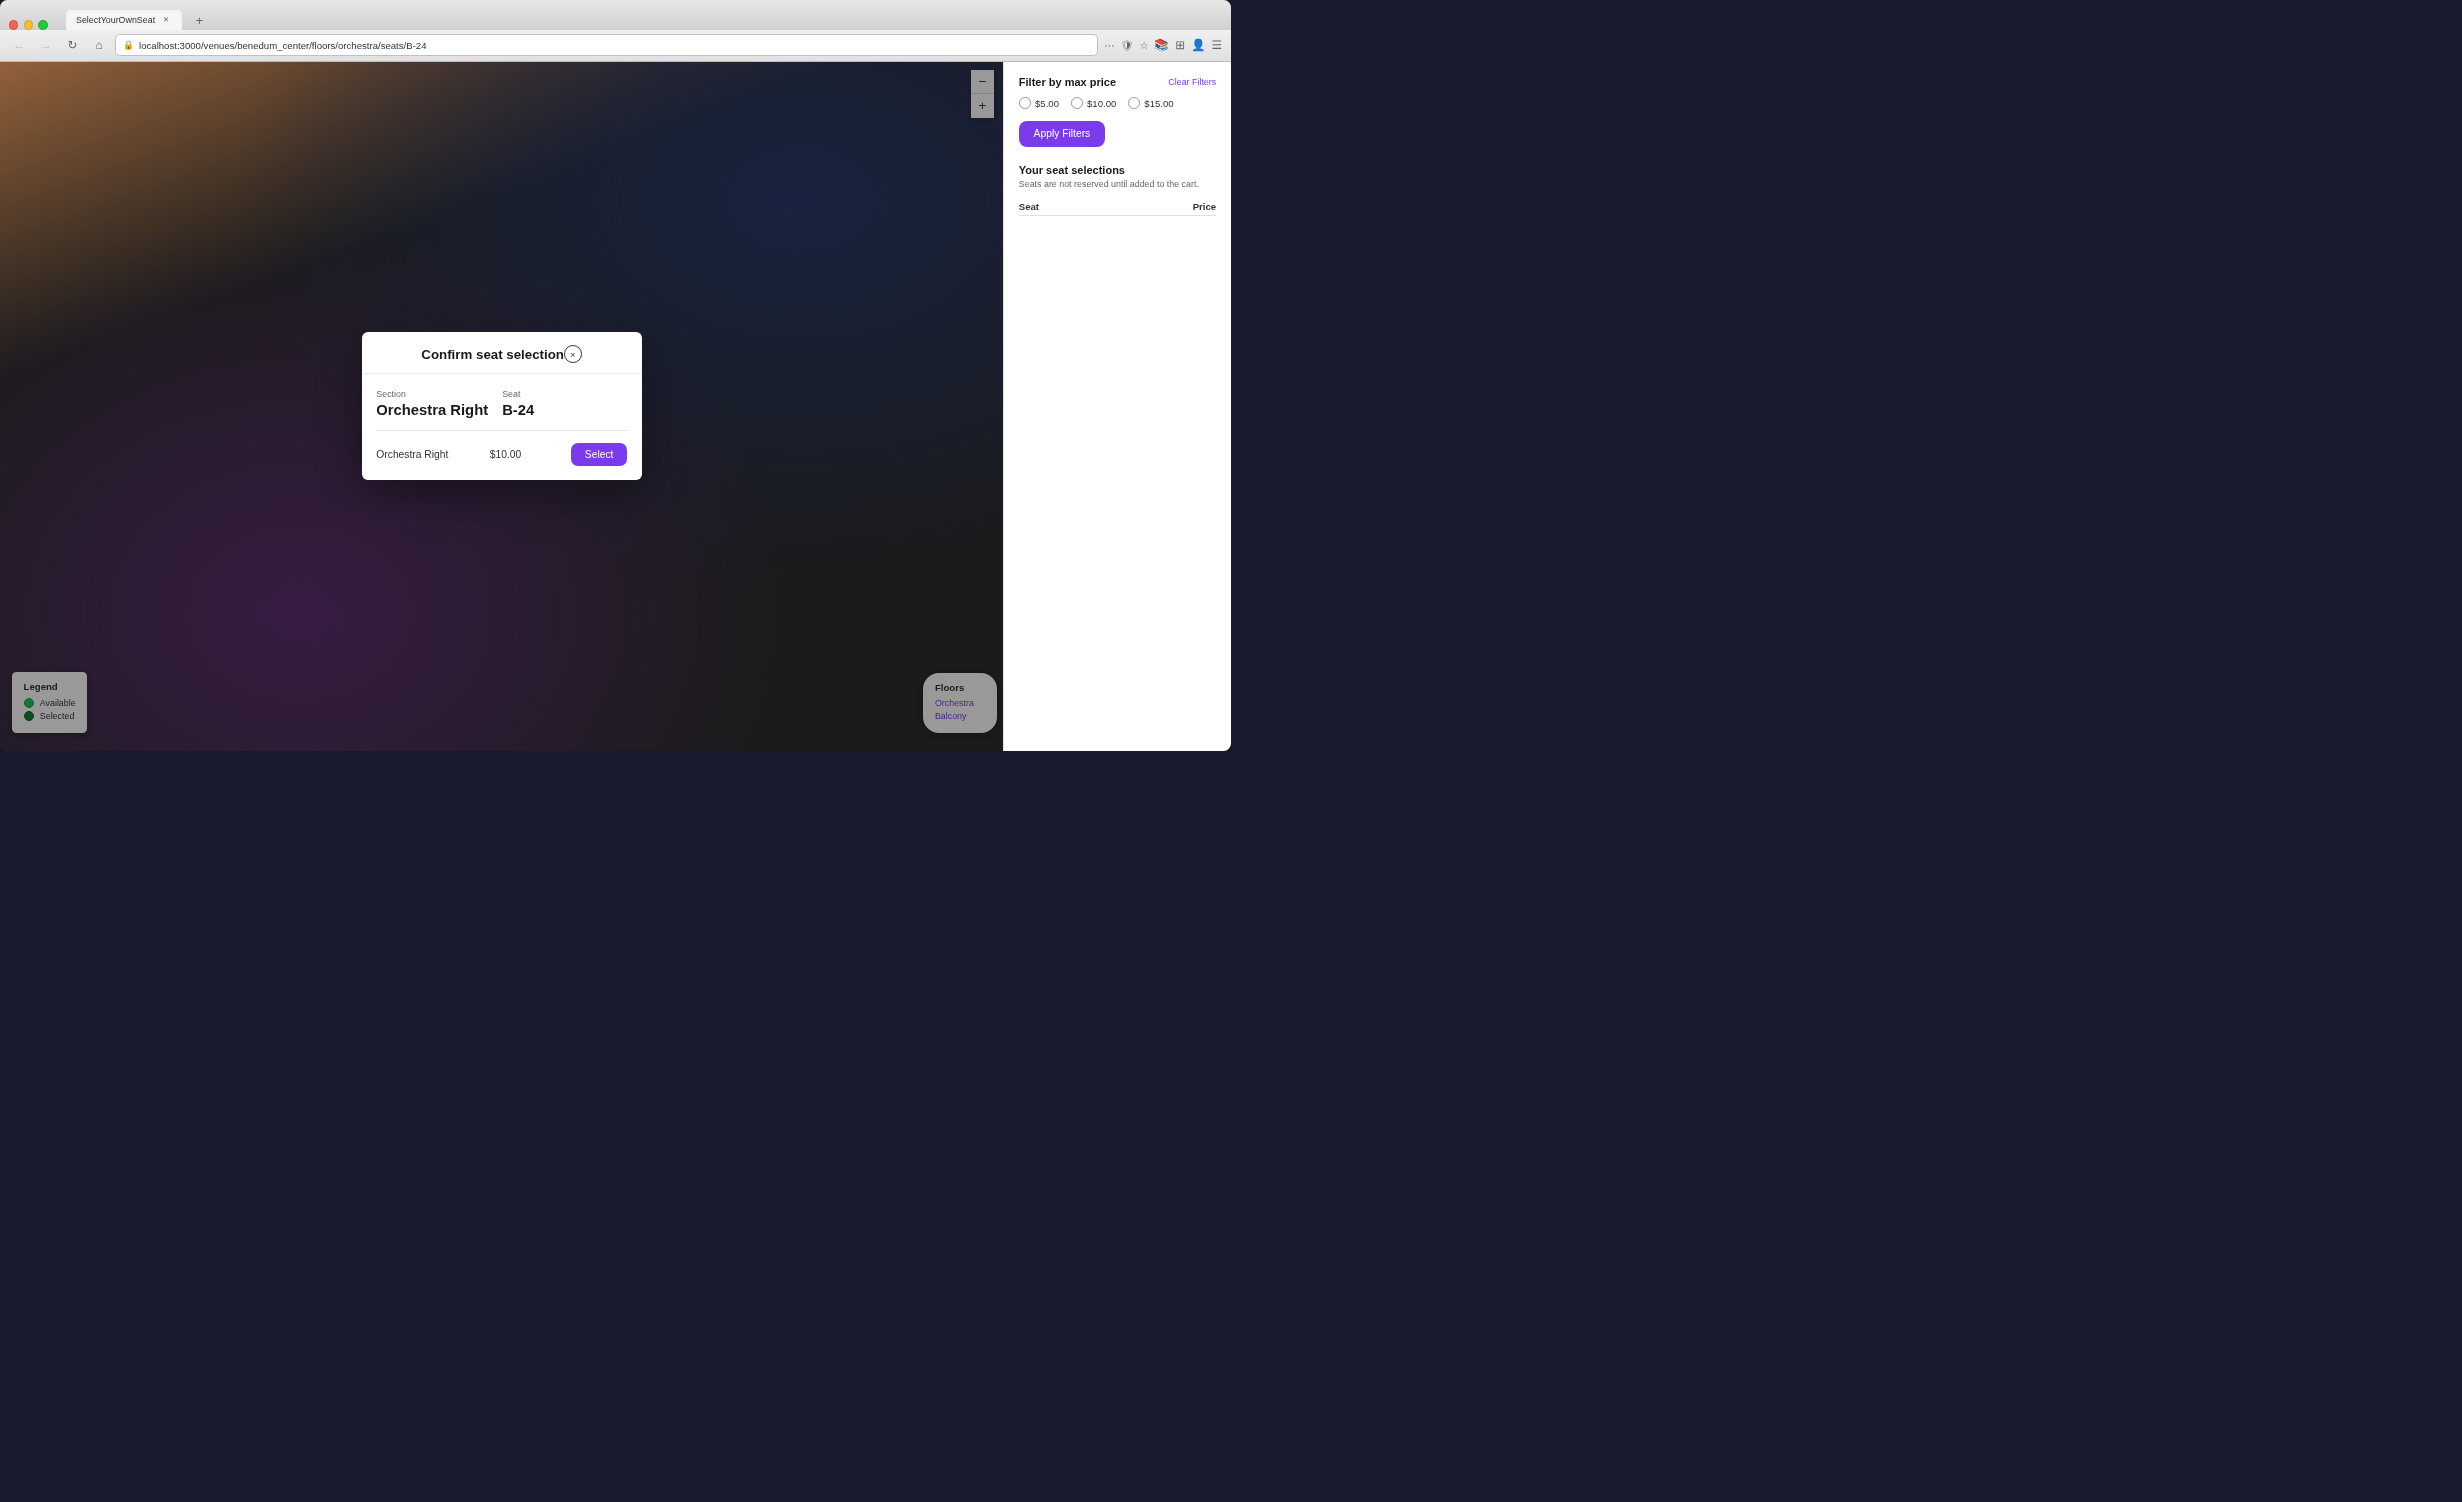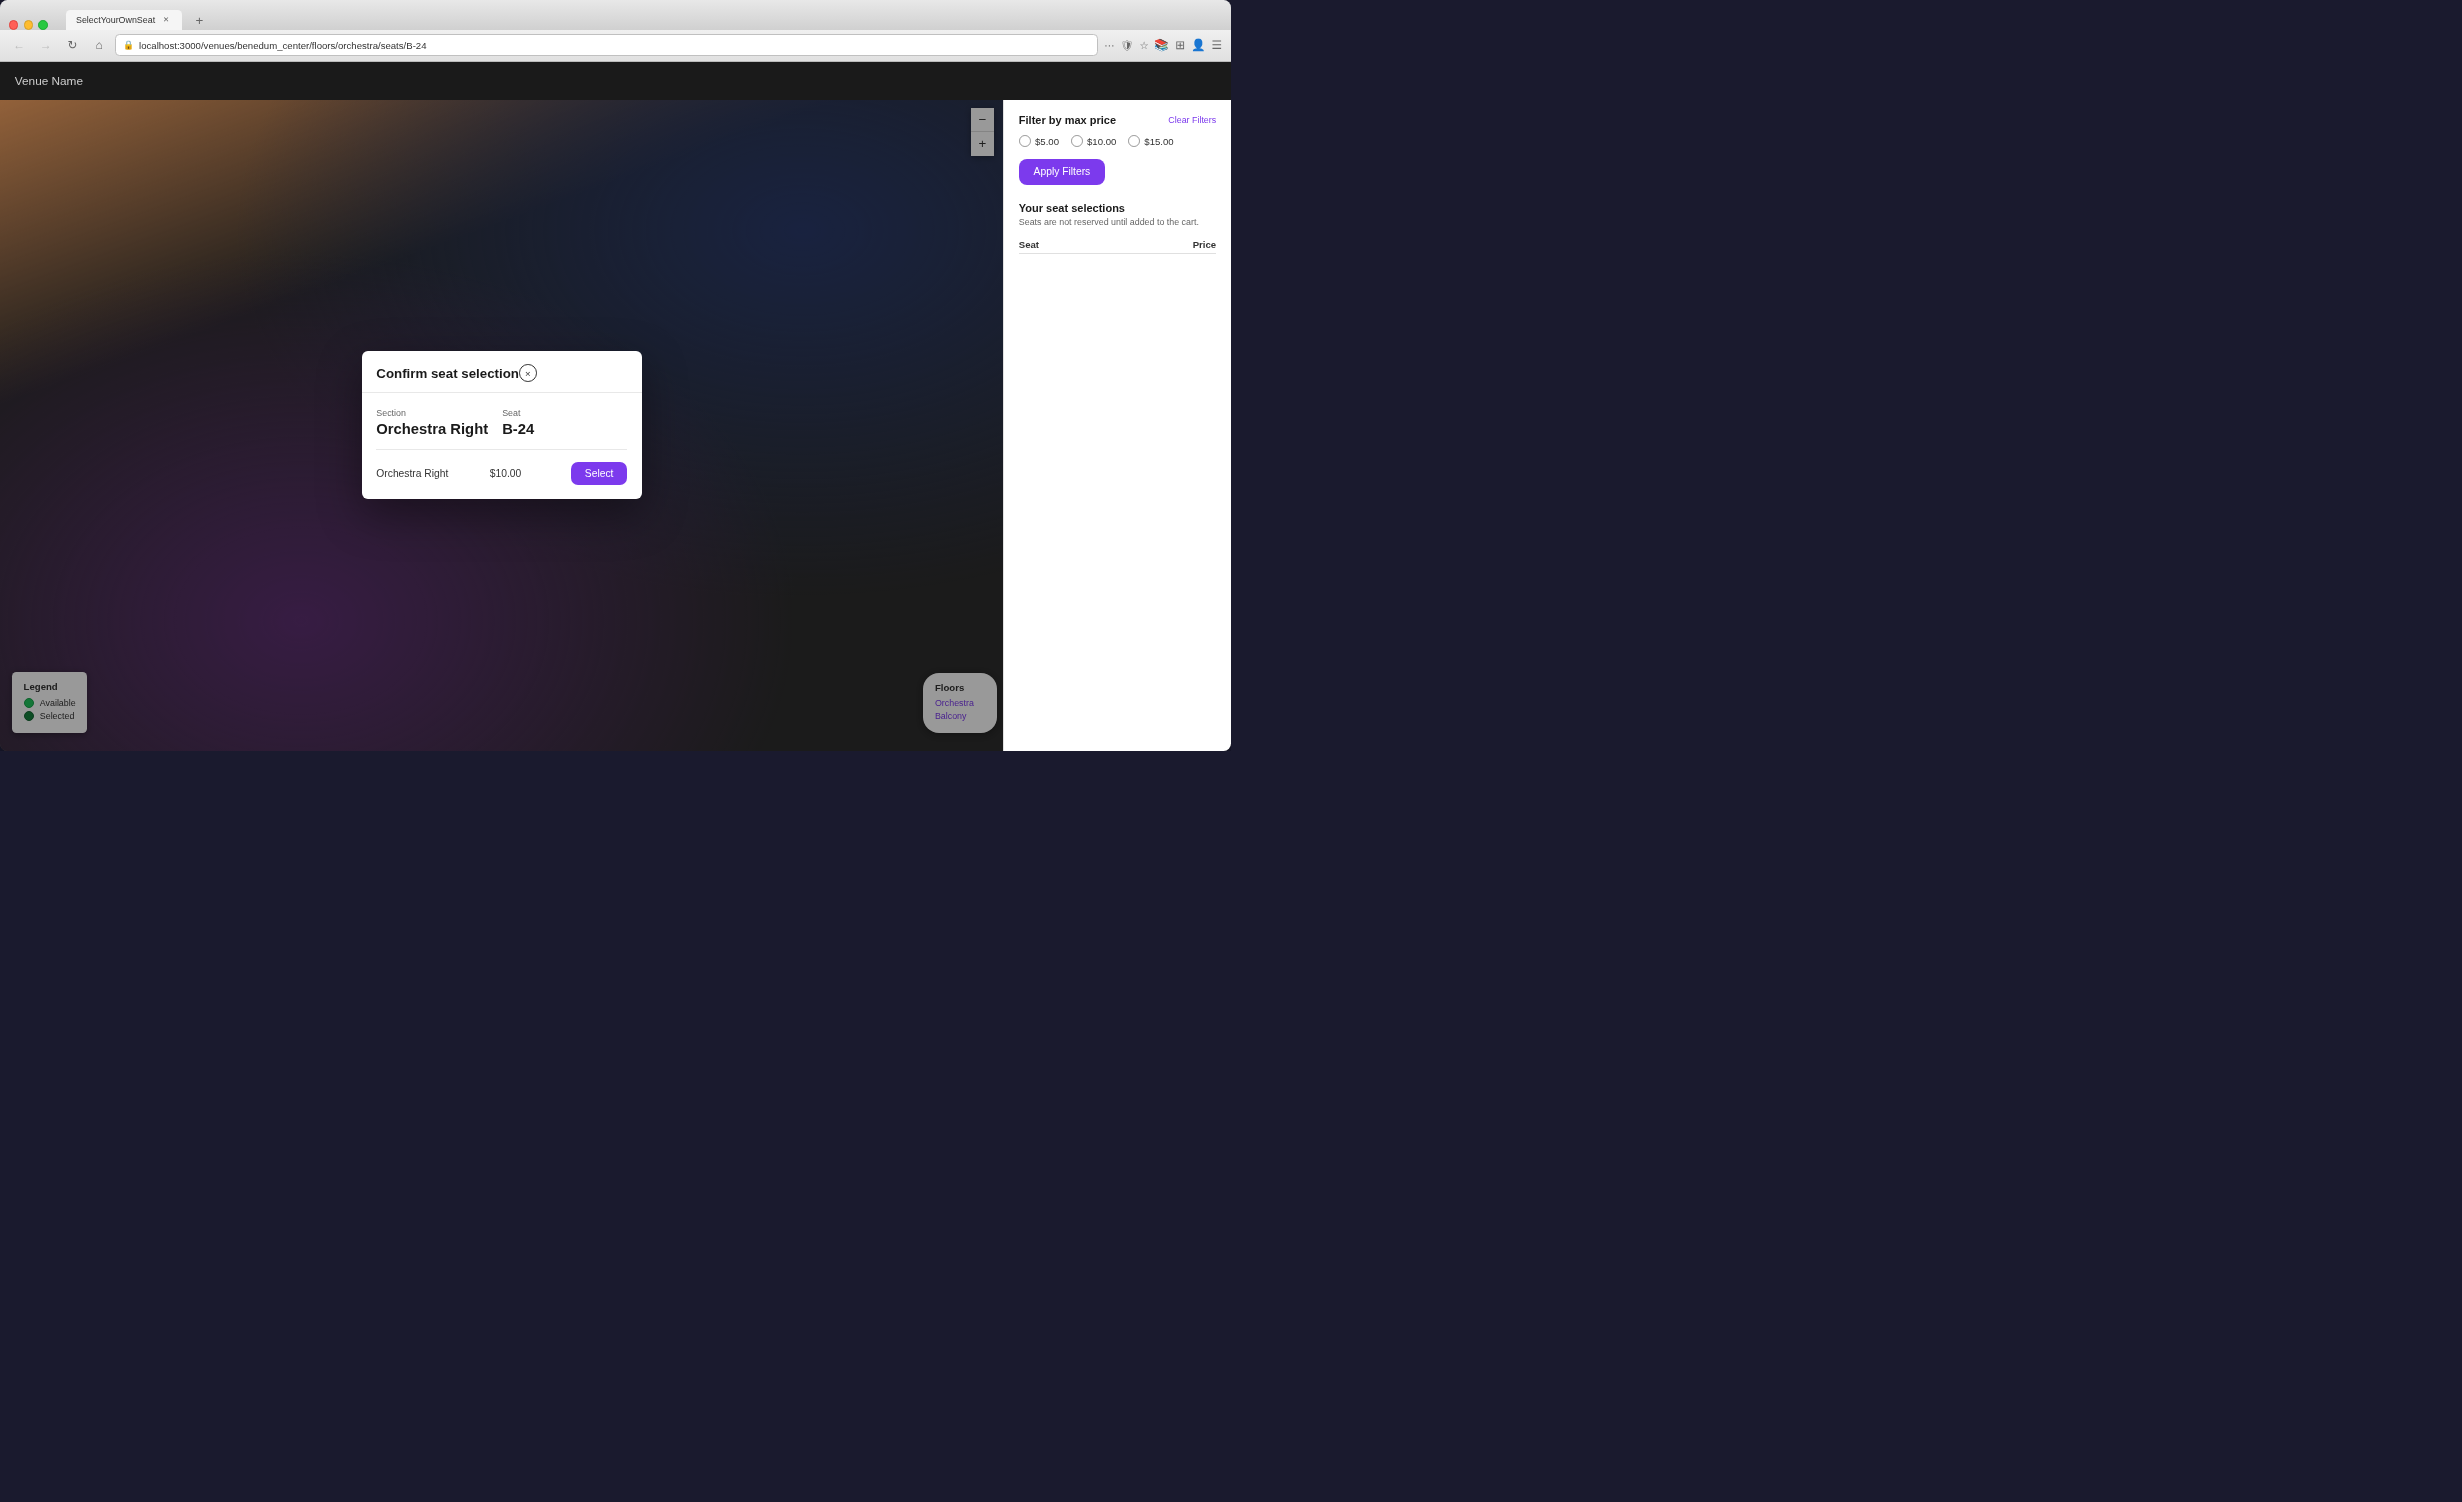--- a/index.html
+++ b/index.html
@@ -354,21 +354,21 @@
       background: white;
       border-radius: 5.9px;
       width: 280px;
       box-shadow: 0 14.8px 44px rgba(0,0,0,0.4);
       overflow: hidden;
     }
 
     .modal-header {
       display: flex;
       align-items: center;
-      justify-content: flex-start;
+      justify-content: center;
       padding: 13.3px 14.8px 10.3px;
       border-bottom: 0.7px solid #e8e8e8;
     }
 
     .modal-title {
       font-size: 13.3px;
       font-weight: 700;
       color: #1a1a1a;
     }
 
@@ -491,23 +491,20 @@
       <span style="font-size:10.3px;cursor:pointer;">☆</span>
       <span style="font-size:11.8px;cursor:pointer;">📚</span>
       <span style="font-size:11.8px;cursor:pointer;">⊞</span>
       <span style="font-size:11.8px;cursor:pointer;">👤</span>
       <span style="font-size:11.8px;cursor:pointer;">☰</span>
     </div>
   </div>
 
   <div class="app-content">
 
-    <div class="app-header">
-      <span class="venue-name">Venue Name</span>
-    </div>
 
     <div class="app-body">
 
       <div class="venue-area">
         <div class="venue-gradient"></div>
 
         
         <svg class="seats-svg" viewBox="0 0 1000 700" preserveAspectRatio="xMidYMid meet">
 
           <g fill="#4ade80" opacity="0.85">

